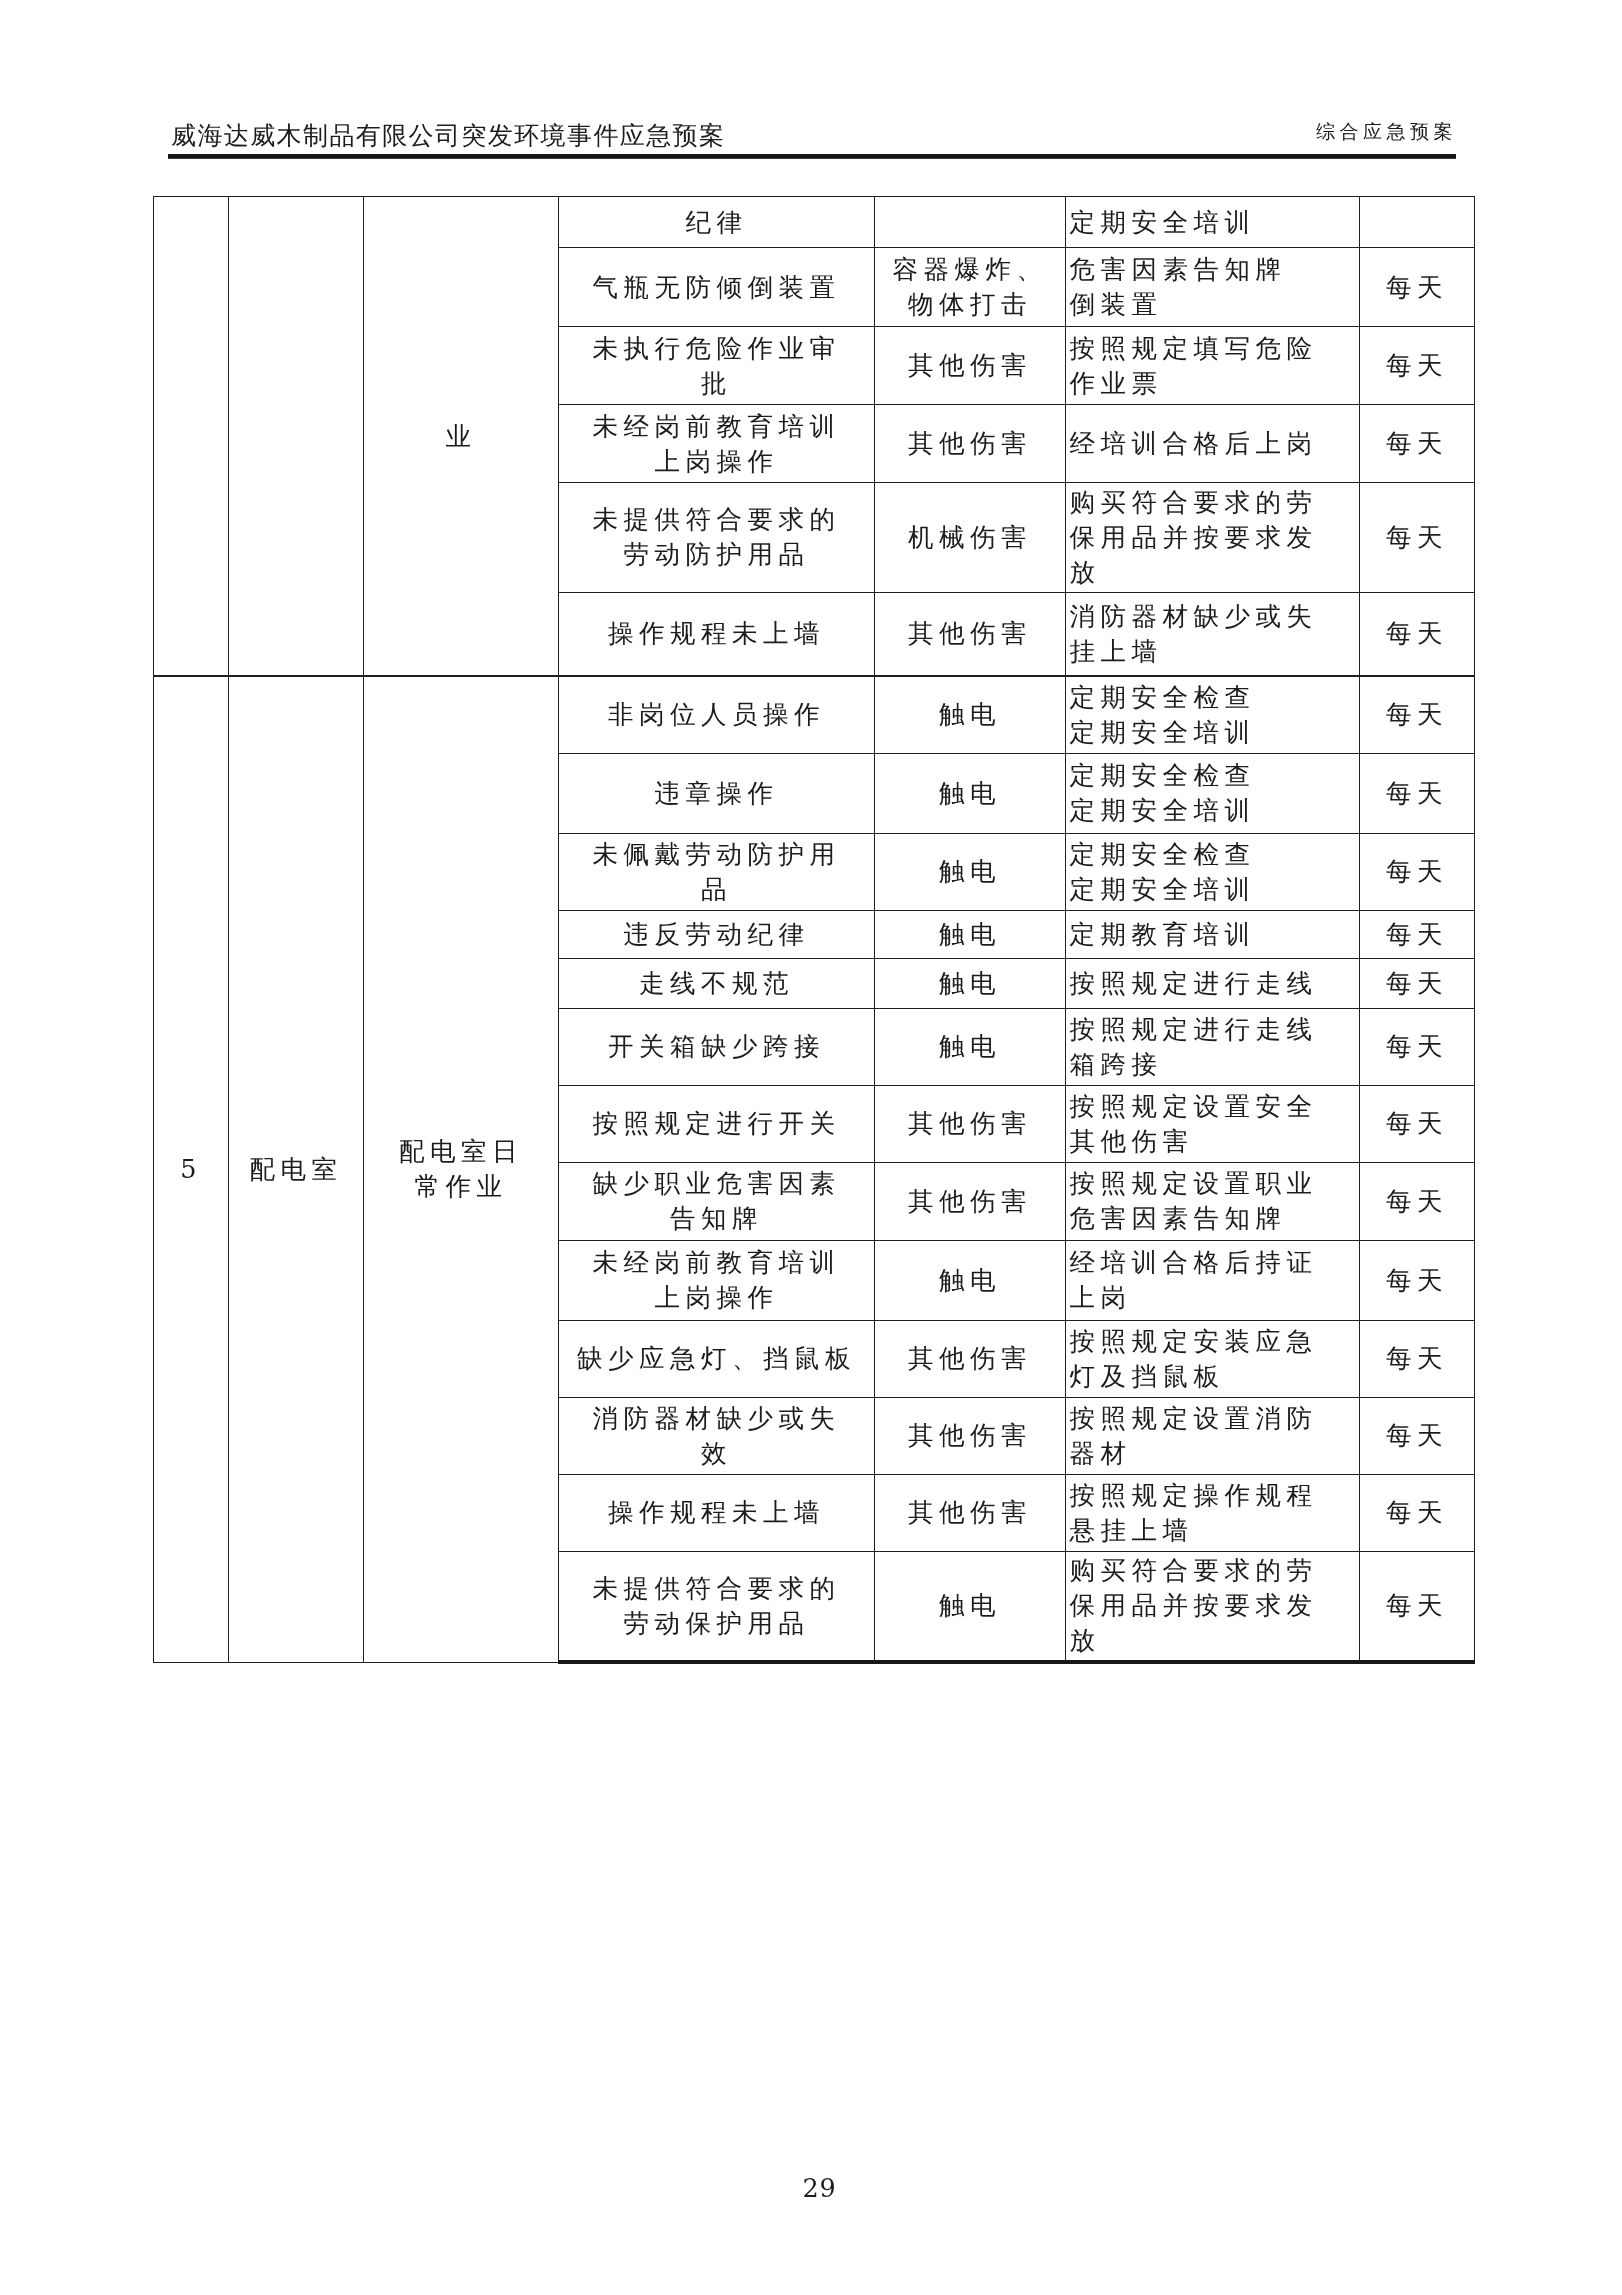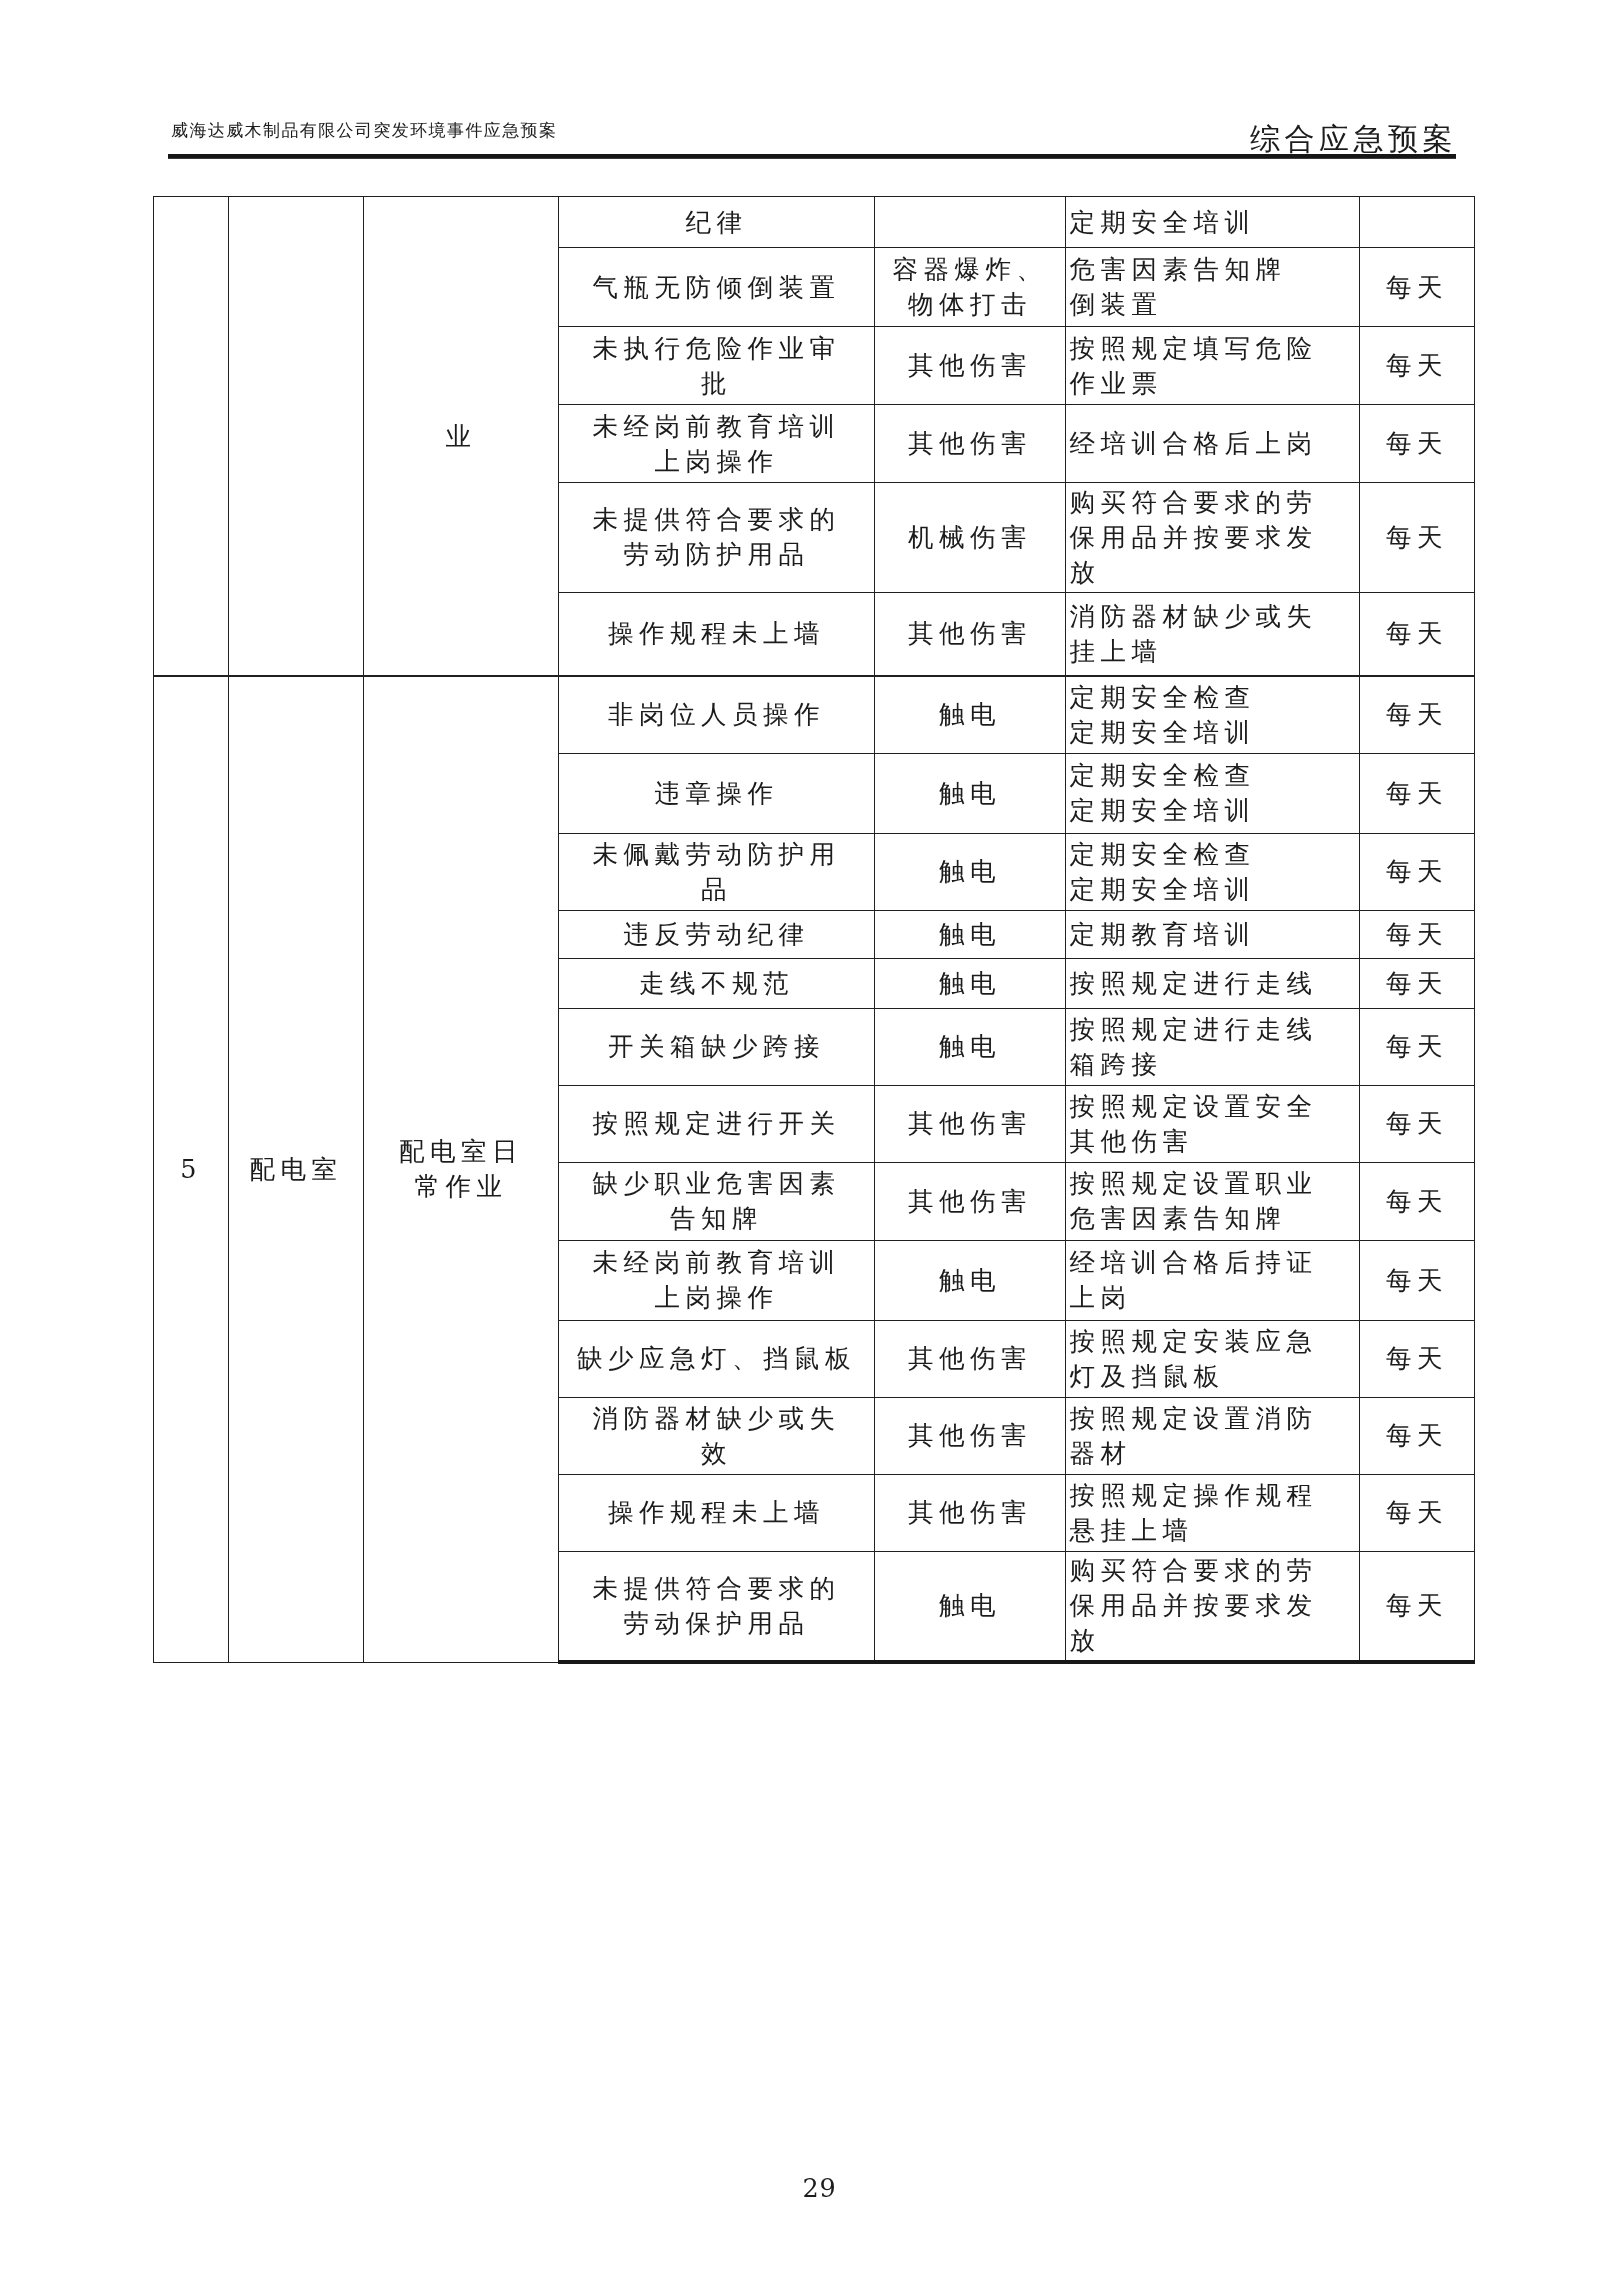--- a/index.html
+++ b/index.html
@@ -2,26 +2,26 @@
 <html style="font-size:14.5px"><head>
 <meta charset="utf-8">
 <style>
   html,body{margin:0;padding:0;}
   body{
     width:1623px;height:2296px;position:relative;background:#ffffff;
     font-family:"DejaVu Serif","Liberation Serif",serif;color:#1c1c1c;
     overflow:hidden;
   }
   .hdr-left{
-    position:absolute;left:171px;top:119px;font-size:17px;letter-spacing:1.4px;
+    position:absolute;left:171px;top:119px;font-size:25px;letter-spacing:1.4px;
     white-space:nowrap;
     font-family:Liberation Mono, monospace;
   }
   .hdr-right{
-    position:absolute;right:166px;top:119px;font-size:30px;letter-spacing:4.5px;
+    position:absolute;right:166px;top:119px;font-size:19px;letter-spacing:4.5px;
     white-space:nowrap;
   }
   .hdr-rule{position:absolute;left:168px;top:154px;width:1288px;height:6.4px;}
   .hdr-rule .thick{height:3.6px;background:#161616;}
   .hdr-rule .thin{height:0.9px;background:#3a3a3a;margin-top:0.9px;}
 
   table.hazard{
     position:absolute;left:153px;top:196px;width:1320px;
     border-collapse:collapse;table-layout:fixed;
   }

